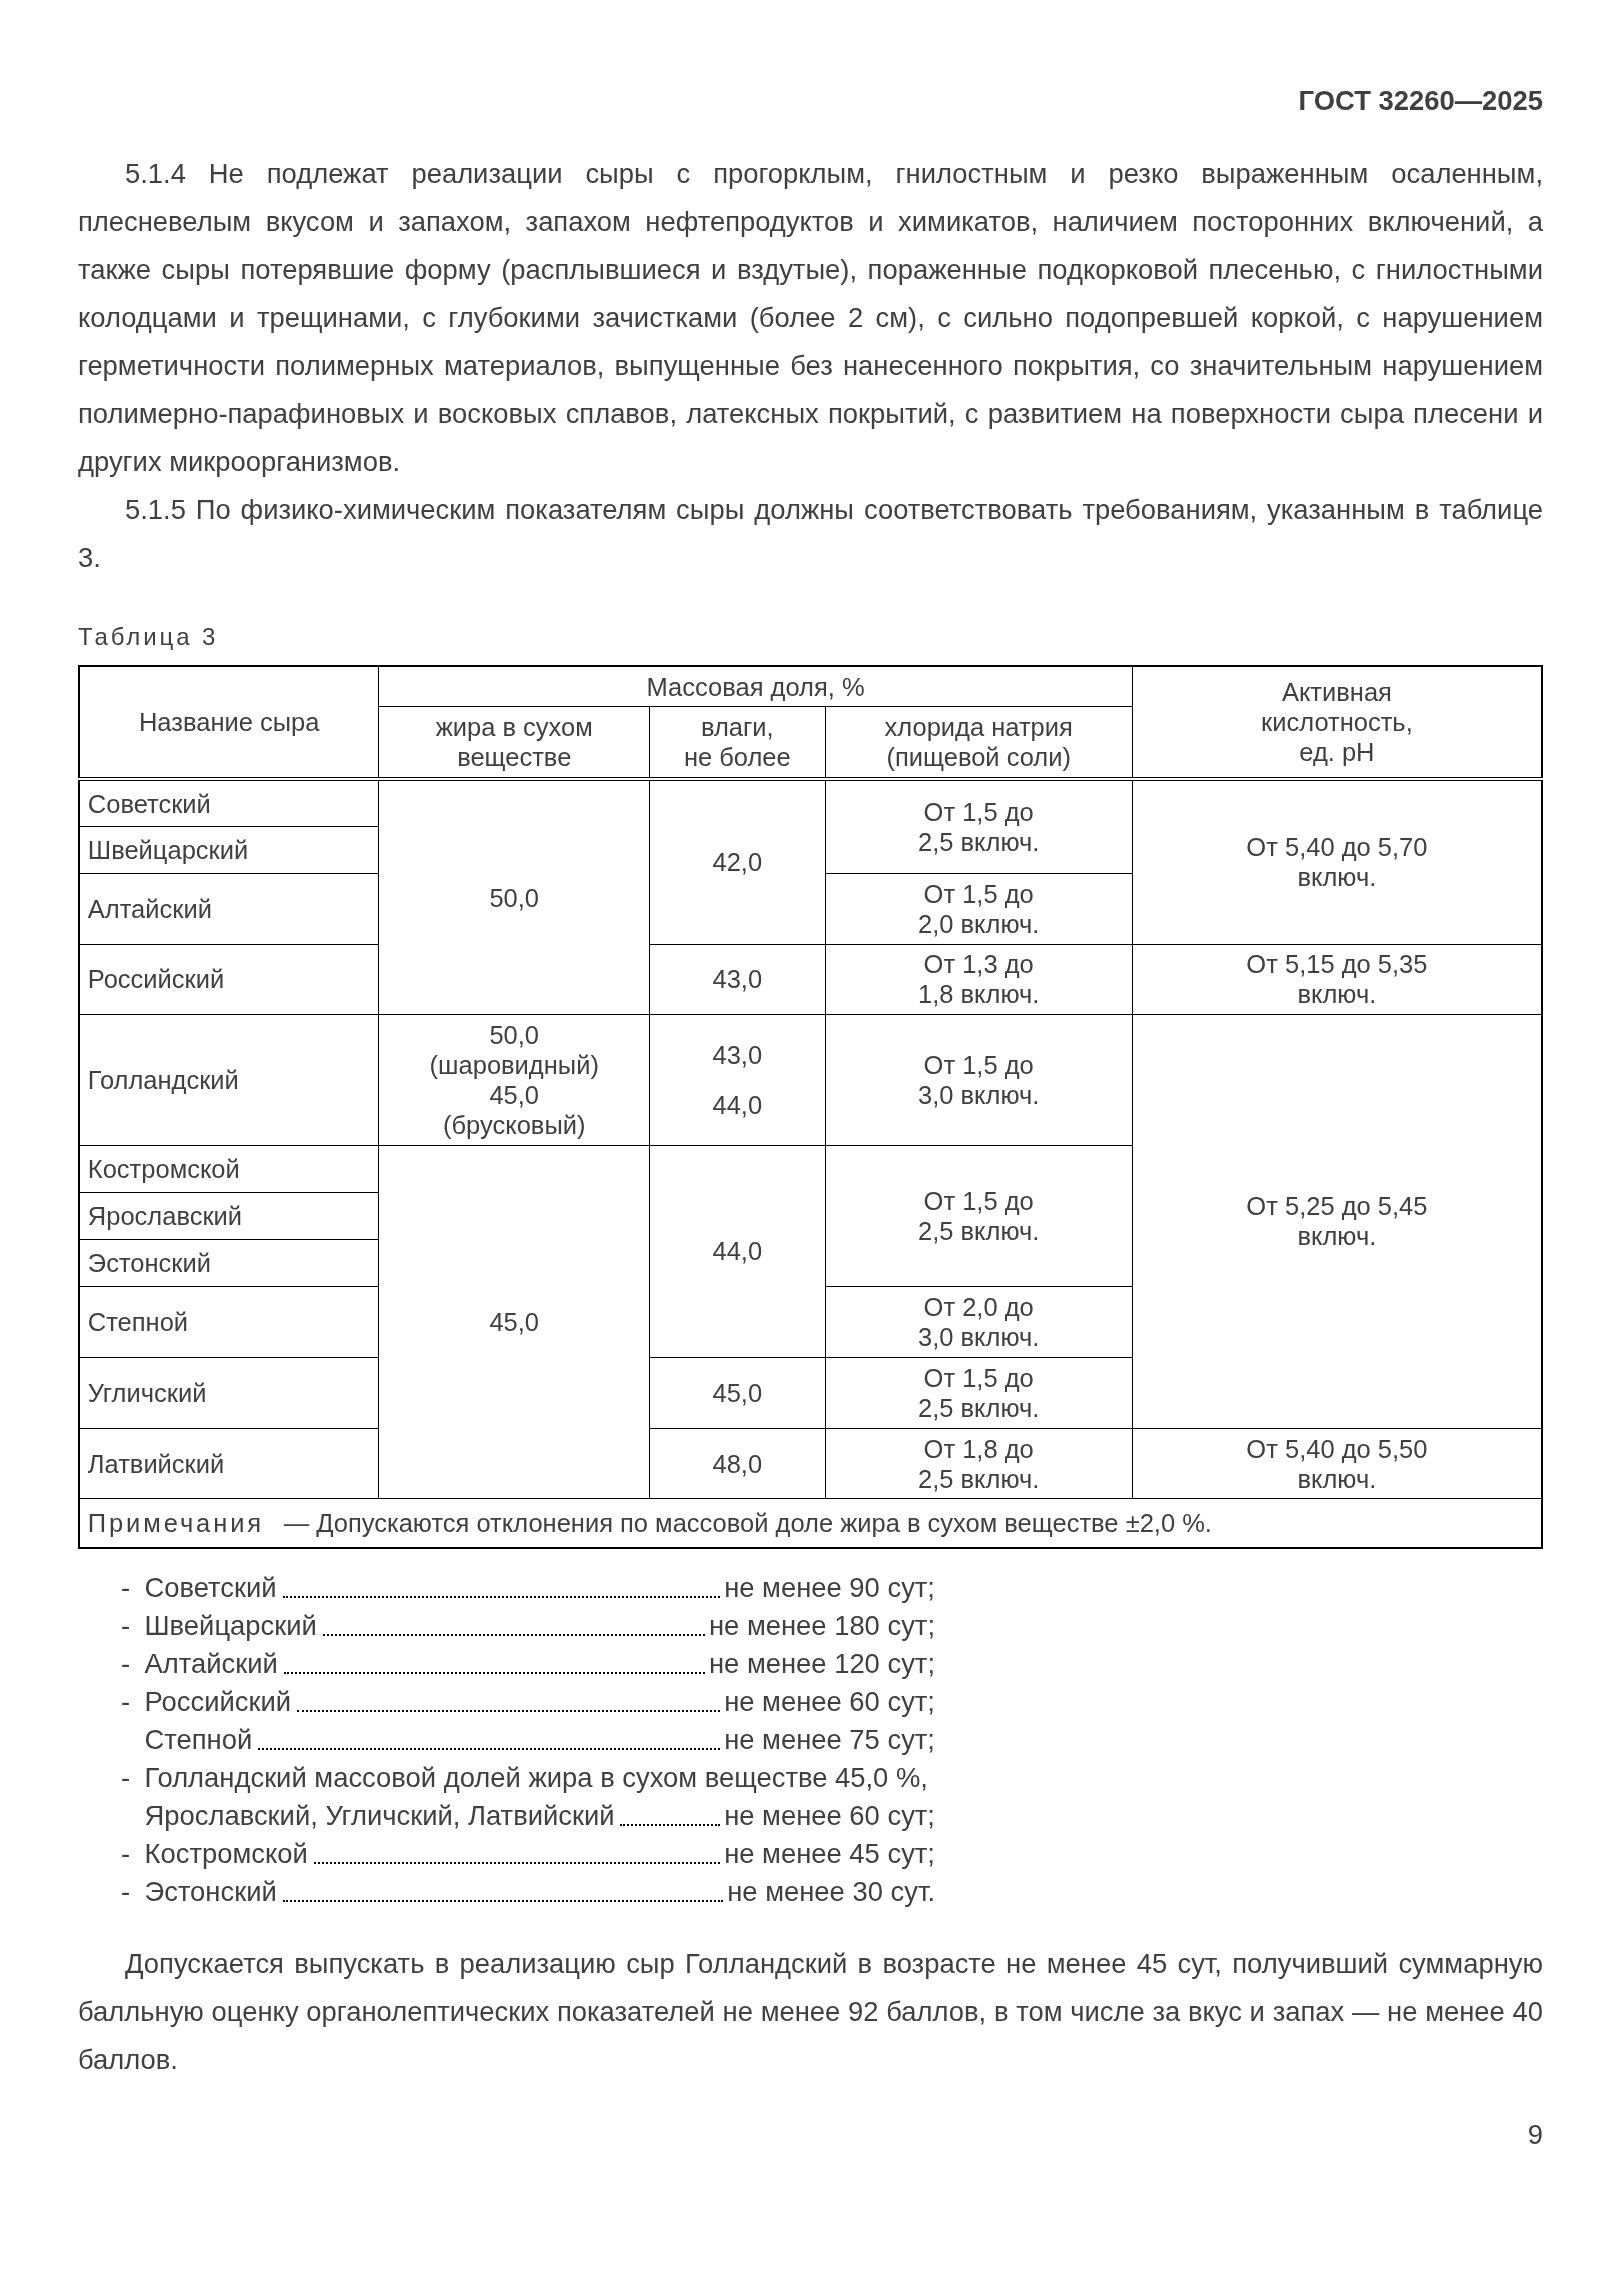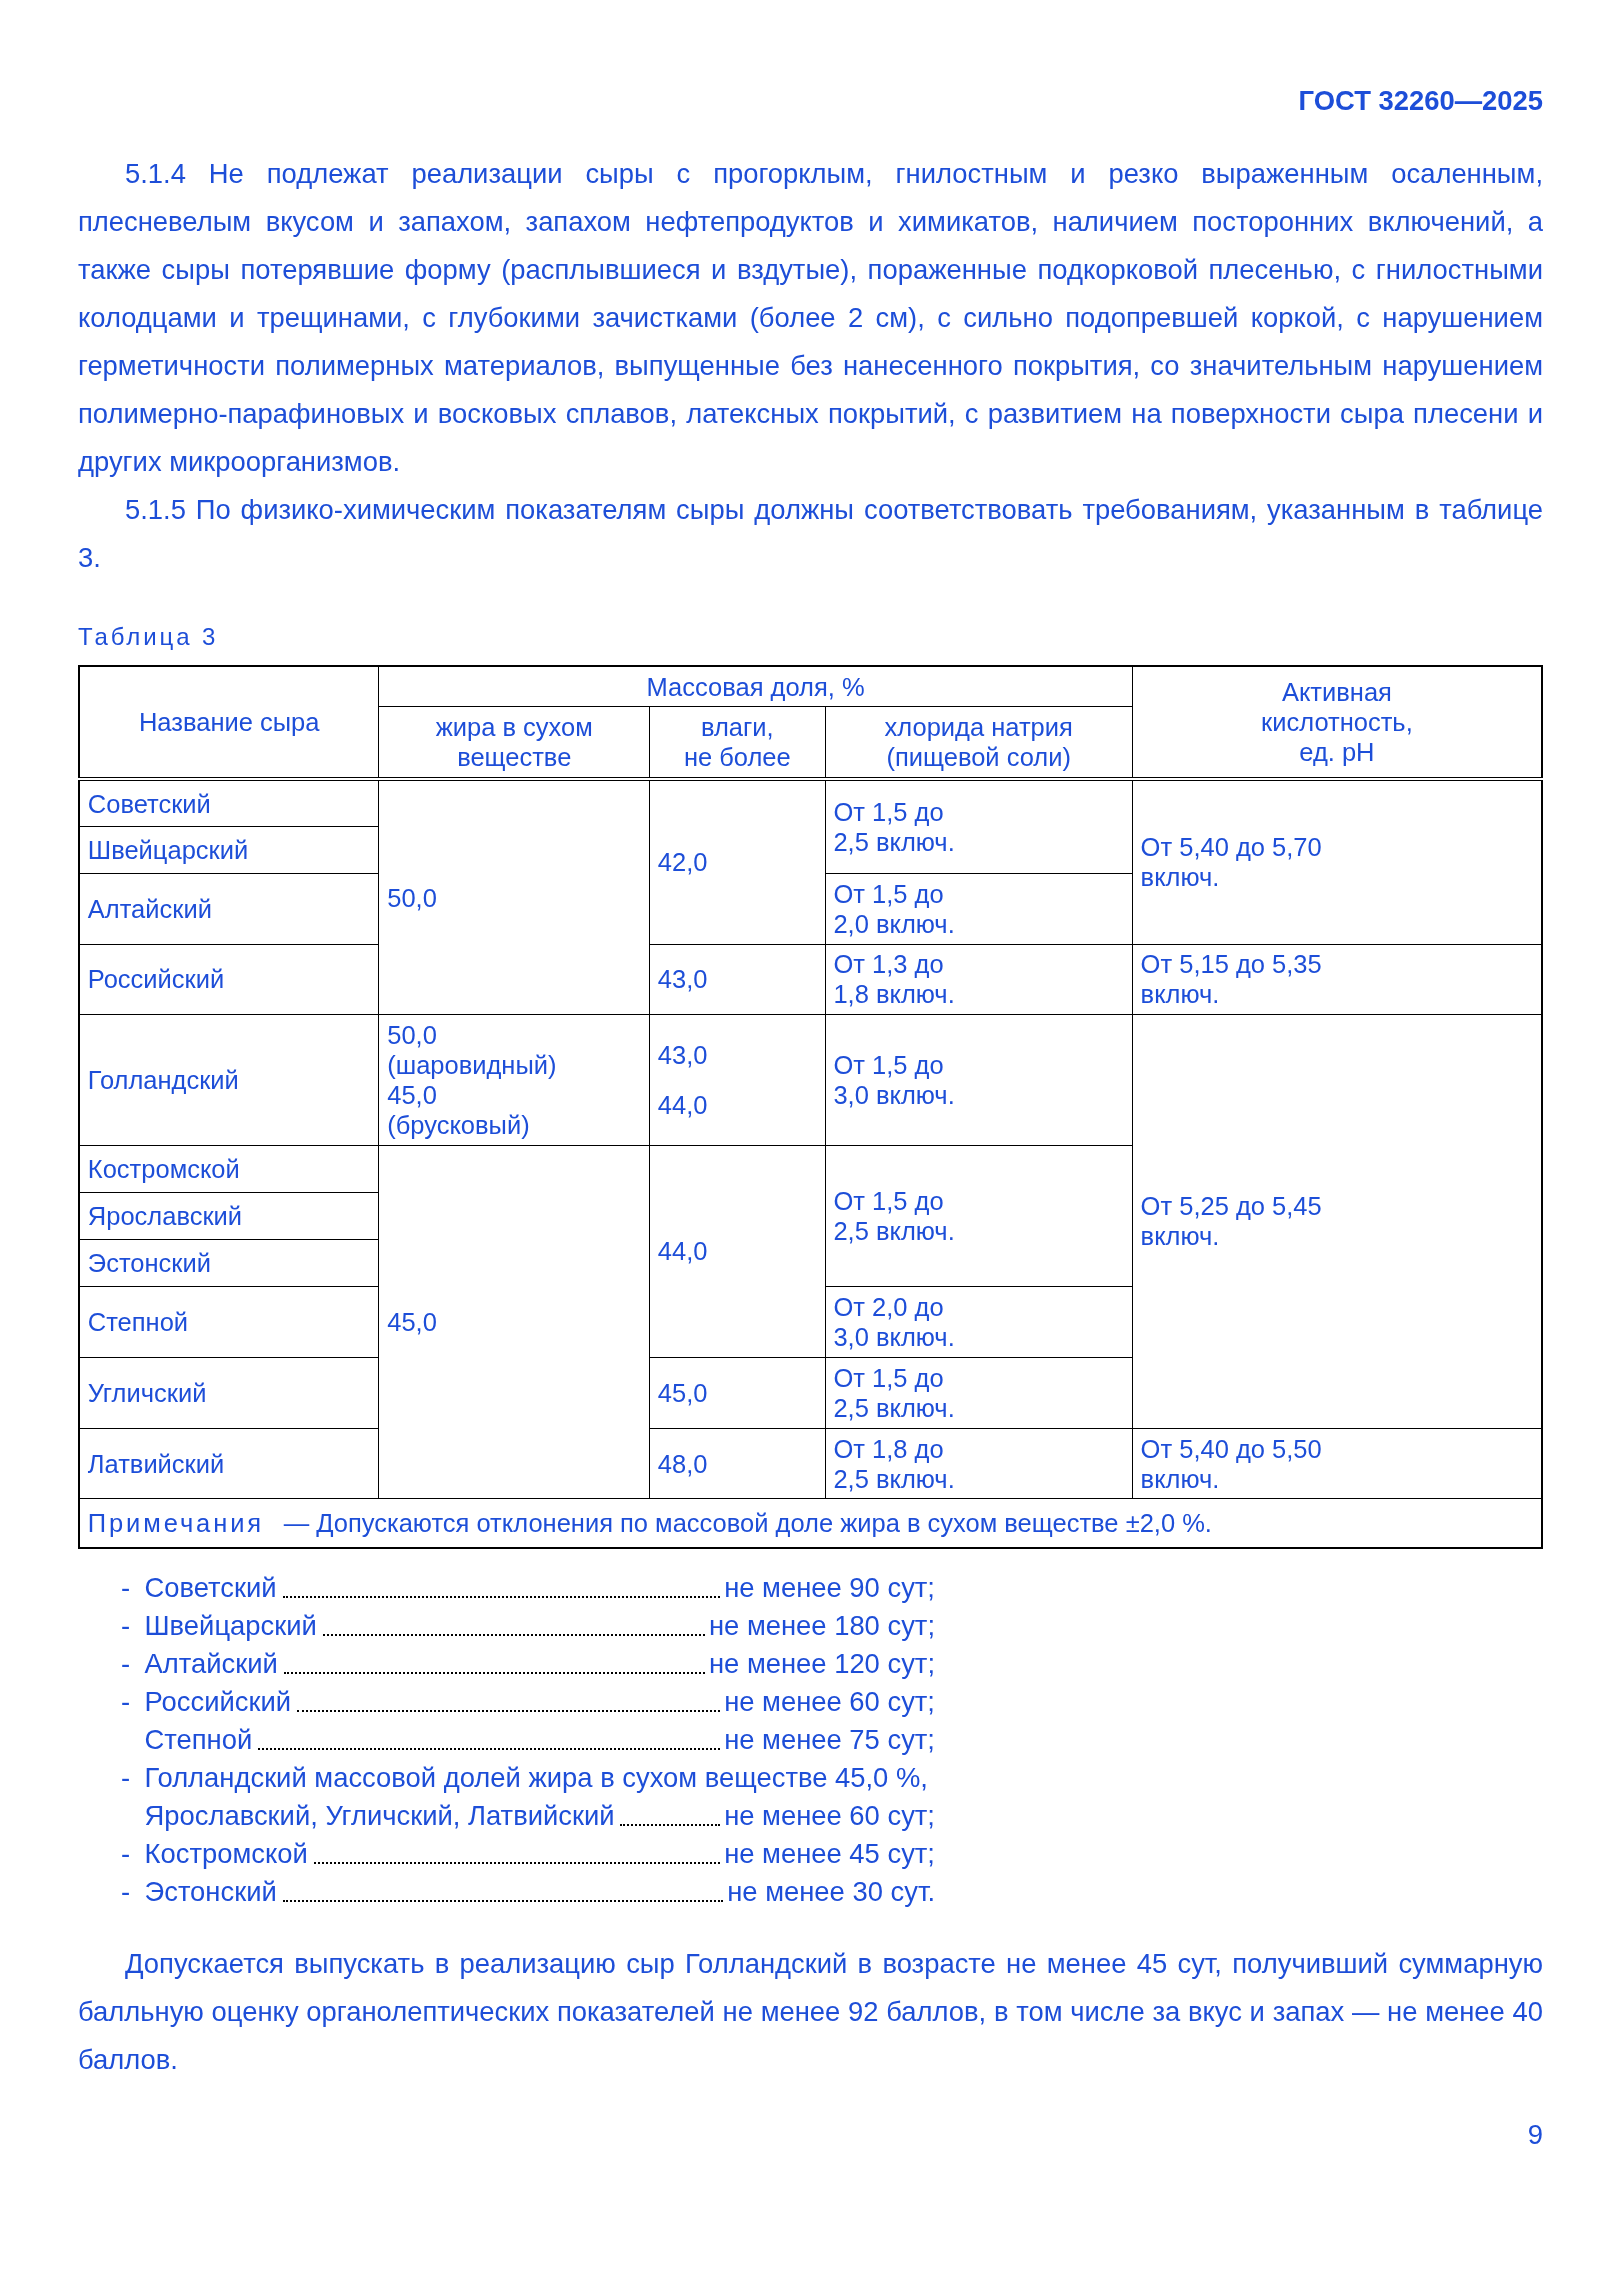--- a/index.html
+++ b/index.html
@@ -2,21 +2,21 @@
 <html><head>
 <meta charset="utf-8">
 <style>
   * { margin: 0; padding: 0; box-sizing: border-box; }
   html, body { background: #ffffff; }
   .page {
     width: 1621px;
     min-height: 2293px;
     margin: 0 auto;
     background: #ffffff;
-    color: #1d4ed8;
+    color: #404040;
     font-family: "Liberation Sans", sans-serif;
     padding: 84px 78px 39px 78px;
     position: relative;
   }
   .doc-header {
     text-align: right;
     font-weight: bold;
     font-size: 27.4px;
     line-height: 33px;
     margin-bottom: 33px;
@@ -47,21 +47,21 @@
     padding: 4.9px 7.8px;
     font-weight: normal;
   }
   table.gost thead th { text-align: center; }
   table.gost thead th.hb { border-bottom: 4.9px double #000; border-radius: 15px; }
   td.name {
     text-align: left;
     padding-left: 13.7px;
     height: 47px;
   }
-  td.num { }
+  td.num { text-align: center; }
   td.gap div { padding: 9.8px 0; }
   td.note-cell {
     text-align: left;
     padding: 9.8px 13.7px 9.8px 57px;
     height: 49px;
   }
   .note-label { letter-spacing: 2.9px; margin-right: 19.6px; }
   .mt { margin-top: 43px; }
   .mt2 { margin-top: 29px; }
   .rip-list {

